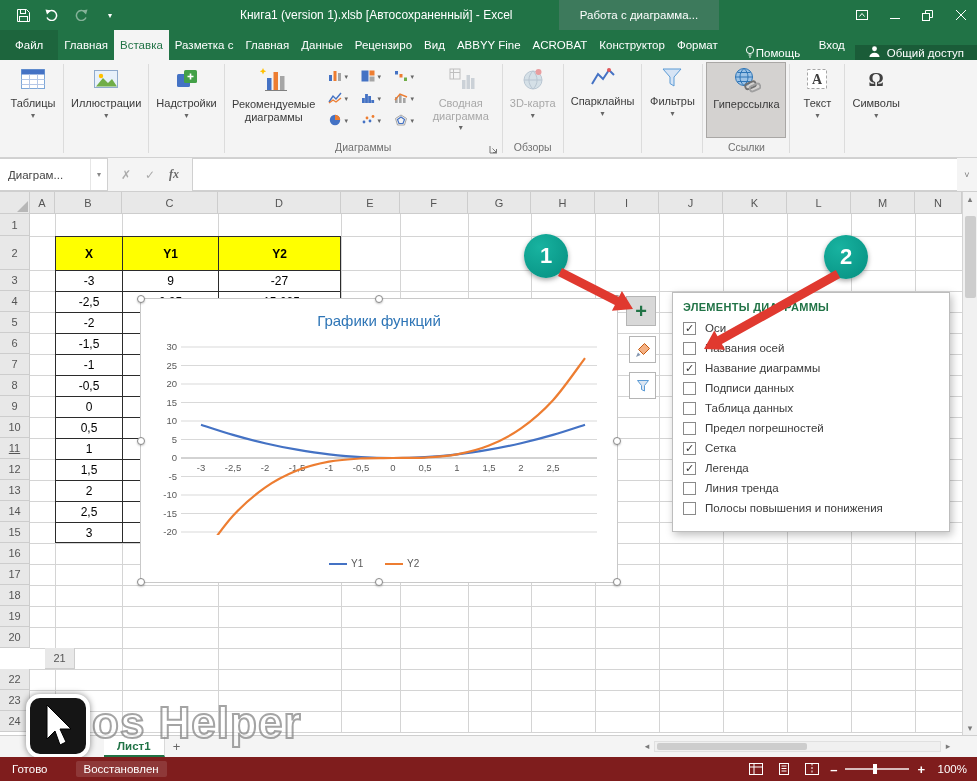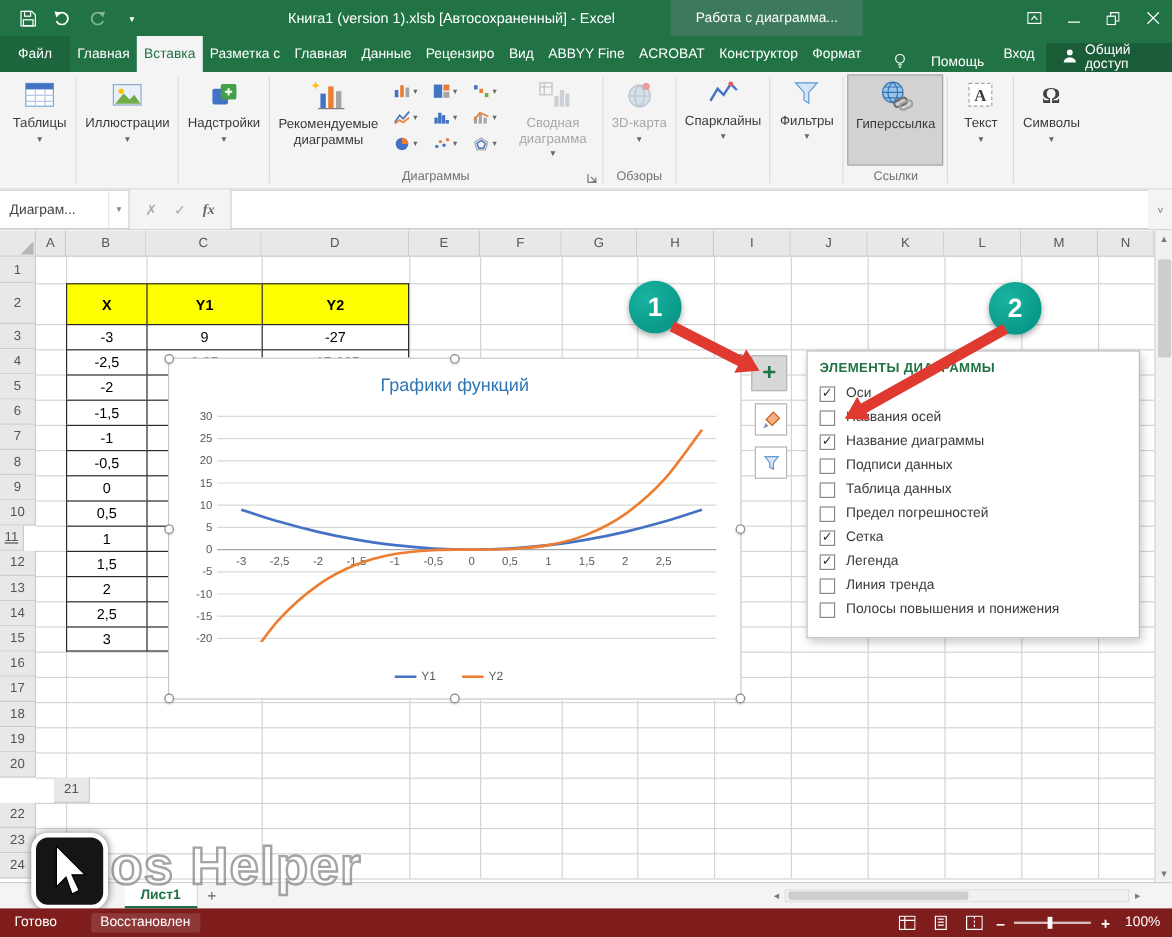--- a/index.html
+++ b/index.html
@@ -16,21 +16,21 @@
 .ctx-band{position:absolute;left:559px;top:0;width:160px;height:30px;background:#3d7a5c;font-size:11.5px;text-align:center;line-height:30px;white-space:nowrap;overflow:hidden}
 .win-controls{position:absolute;right:0;top:0;height:30px;display:flex}
 .wbtn{width:33px;height:30px;display:flex;align-items:center;justify-content:center}
 
 
 .tabrow{position:absolute;left:0;top:30px;width:977px;height:30px;background:#217346;display:flex;align-items:flex-end;color:#fff;font-size:11.5px}
 .tab{padding:0 6px;line-height:30px;white-space:nowrap}
 .tab.file{padding:0 15px;background:#1d653d}
 .tab.active{background:#f4f4f4;color:#217346}
 #tabs{display:flex}
-.help-tab{display:flex;align-items:center;gap:20px;margin-left:14px;padding:0 6px}
+.help-tab{display:flex;align-items:center;gap:0;margin-left:14px;padding:0 6px}
 .signin-tab{margin-left:auto;padding:0 10px;line-height:30px}
 .share-btn{display:flex;align-items:center;gap:6px;background:#1a5c38;padding:0 13px}
 
 
 .ribbon{position:absolute;left:0;top:60px;width:977px;height:98px;background:#f4f4f4;border-bottom:1px solid #d2d2d2;display:flex;align-items:stretch;padding-left:3px}
 .rgroup{display:flex;flex-direction:column;padding:2px 3px 0}
 .rgroup-content{flex:1;display:flex;align-items:flex-start;gap:2px}
 .rgroup-label{height:17px;font-size:10.5px;color:#707070;text-align:center;line-height:15px;position:relative}
 .dlg{position:absolute;right:1px;top:3px}
 .vsep{width:1px;background:#dcdcdc;margin:4px 0}
@@ -535,21 +535,21 @@
       <div class="rowhead" style="left: 0px; top: 22px; width: 30px; height: 22px;">1</div>
       <div class="rowhead" style="left: 0px; top: 44px; width: 30px; height: 34px;">2</div>
       <div class="rowhead" style="left: 0px; top: 78px; width: 30px; height: 21px;">3</div>
       <div class="rowhead" style="left: 0px; top: 99px; width: 30px; height: 21px;">4</div>
       <div class="rowhead" style="left: 0px; top: 120px; width: 30px; height: 21px;">5</div>
       <div class="rowhead" style="left: 0px; top: 141px; width: 30px; height: 21px;">6</div>
       <div class="rowhead" style="left: 0px; top: 162px; width: 30px; height: 21px;">7</div>
       <div class="rowhead" style="left: 0px; top: 183px; width: 30px; height: 21px;">8</div>
       <div class="rowhead" style="left: 0px; top: 204px; width: 30px; height: 21px;">9</div>
       <div class="rowhead" style="left: 0px; top: 225px; width: 30px; height: 21px;">10</div>
-      <div class="rowhead" style="left: 0px; top: 246px; width: 20px; height: 21px; text-decoration: underline;">11</div>
+      <div class="rowhead" style="left: 0px; top: 246px; width: 30px; height: 21px; text-decoration: underline;">11</div>
       <div class="rowhead" style="left: 0px; top: 267px; width: 30px; height: 21px;">12</div>
       <div class="rowhead" style="left: 0px; top: 288px; width: 30px; height: 21px;">13</div>
       <div class="rowhead" style="left: 0px; top: 309px; width: 30px; height: 21px;">14</div>
       <div class="rowhead" style="left: 0px; top: 330px; width: 30px; height: 21px;">15</div>
       <div class="rowhead" style="left: 0px; top: 351px; width: 30px; height: 21px;">16</div>
       <div class="rowhead" style="left: 0px; top: 372px; width: 30px; height: 21px;">17</div>
       <div class="rowhead" style="left: 0px; top: 393px; width: 30px; height: 21px;">18</div>
       <div class="rowhead" style="left: 0px; top: 414px; width: 30px; height: 21px;">19</div>
       <div class="rowhead" style="left: 0px; top: 435px; width: 30px; height: 21px;">20</div>
       <div class="rowhead" style="left: 0px; top: 456px; width: 30px; height: 21px; margin-left: 45px;">21</div>

